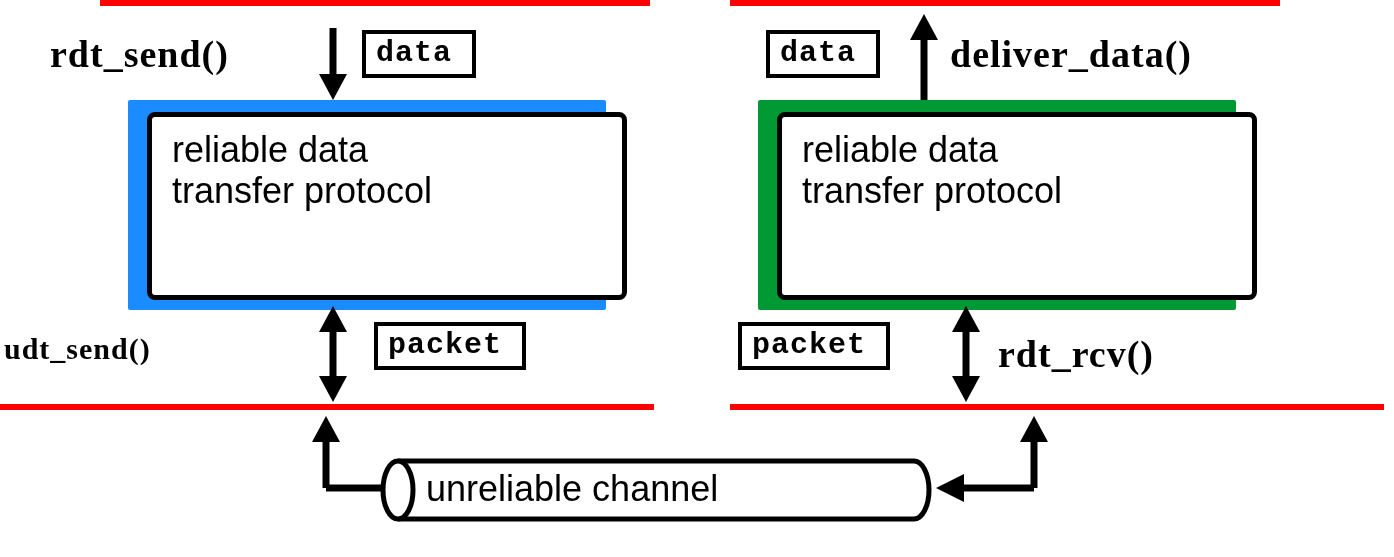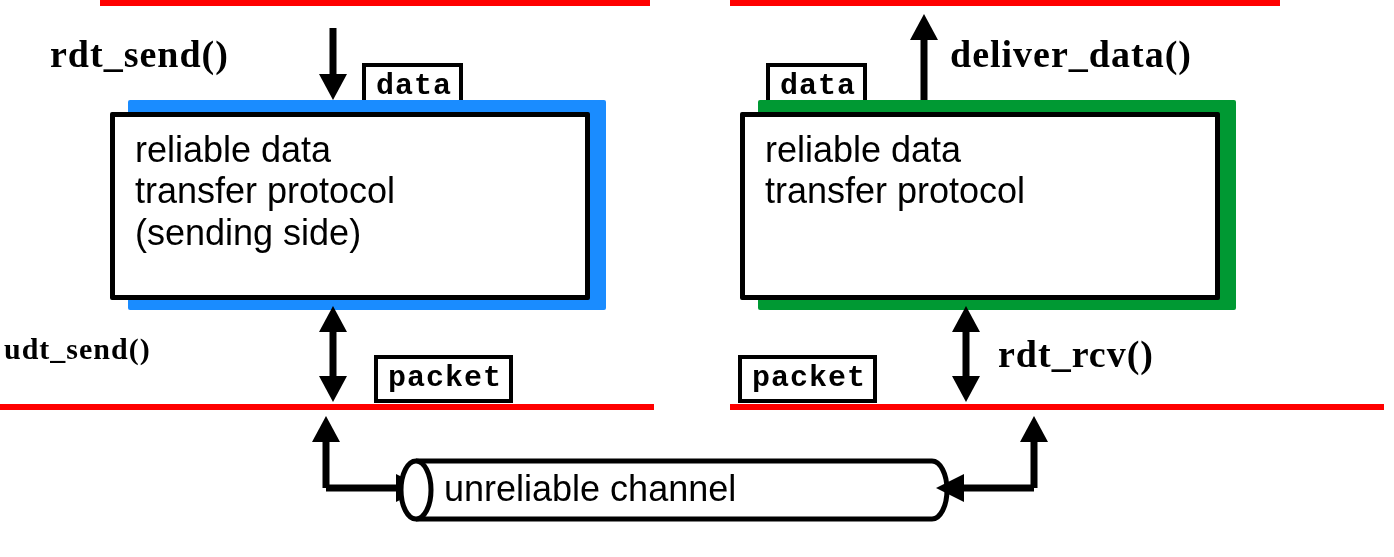--- a/index.html
+++ b/index.html
@@ -27,36 +27,36 @@
     background: #ff0000;
   }
   .shadow-box {
     position: absolute;
     border-radius: 2px;
   }
   .main-box {
     position: absolute;
     background: #fff;
     border: 5px solid #000;
-    border-radius: 2px;
+    border-radius: 8px;
     padding: 12px 20px;
     box-sizing: border-box;
     font-size: 36px;
     line-height: 1.15;
+    margin-left: 37px;
   }
   .small-box {
     position: absolute;
     background: #fff;
     border: 4px solid #000;
-    padding: 2px 7px 4px 10px;
+    padding: 2px 20px 4px 10px;
     font-size: 30px;
     font-family: "Courier New", Courier, monospace;
     font-weight: bold;
     letter-spacing: 1px;
-    margin-top: 33px;
   }
   .channel-pipe {
     position: absolute;
   }
   svg { display: block; }
   .label { font-size: 36px; font-family: Liberation Serif, serif; }
 </style>
 </head>
 <body>
 
@@ -71,21 +71,20 @@
 </svg>
 
 <div class="small-box" style="left:362px; top:30px;">
   <span>data</span>
 </div>
 
 <div class="shadow-box" style="left:128px; top:100px; width:478px; height:210px; background:#1a8cff;"></div>
 <div class="main-box sans" style="left:110px; top:112px; width:480px; height:188px;">
   <div>reliable data</div>
   <div>transfer protocol</div>
-  <div>(sending side)</div>
 </div>
 
 <svg class="abs" style="left:313px; top:304px;" width="40" height="100">
   <polygon points="20,2 6,28 34,28" fill="#000"></polygon>
   <line x1="20" y1="22" x2="20" y2="78" stroke="#000" stroke-width="7"></line>
   <polygon points="20,98 6,72 34,72" fill="#000"></polygon>
 </svg>
 
 <span class="abs mono label" style="left:4px; top:332px; font-size:30px;">udt_send()</span>
 
@@ -132,21 +131,21 @@
   <polygon points="124,74 96,60 96,88" fill="#000"></polygon>
 </svg>
 
 <svg class="abs" style="left:930px; top:414px;" width="130" height="96">
   <polygon points="104,2 90,28 118,28" fill="#000"></polygon>
   <line x1="104" y1="22" x2="104" y2="74" stroke="#000" stroke-width="7"></line>
   <line x1="30" y1="74" x2="104" y2="74" stroke="#000" stroke-width="7"></line>
   <polygon points="6,74 34,60 34,88" fill="#000"></polygon>
 </svg>
 
-<div class="channel-pipe abs" style="left:398px; top:458px; width:552px; height:76px;">
+<div class="channel-pipe abs" style="left:380px; top:458px; width:552px; height:76px;">
   <svg width="552" height="64" style="position:absolute; left:0; top:0;">
 
     <rect x="18" y="3" width="516" height="58" fill="#fff" stroke="none"></rect>
     <line x1="18" y1="3" x2="534" y2="3" stroke="#000" stroke-width="5"></line>
     <line x1="18" y1="61" x2="534" y2="61" stroke="#000" stroke-width="5"></line>
 
     <ellipse cx="18" cy="32" rx="15" ry="29" fill="#fff" stroke="#000" stroke-width="5"></ellipse>
 
     <path d="M 534 3 A 15 29 0 0 1 534 61" fill="none" stroke="#000" stroke-width="5"></path>
   </svg>

